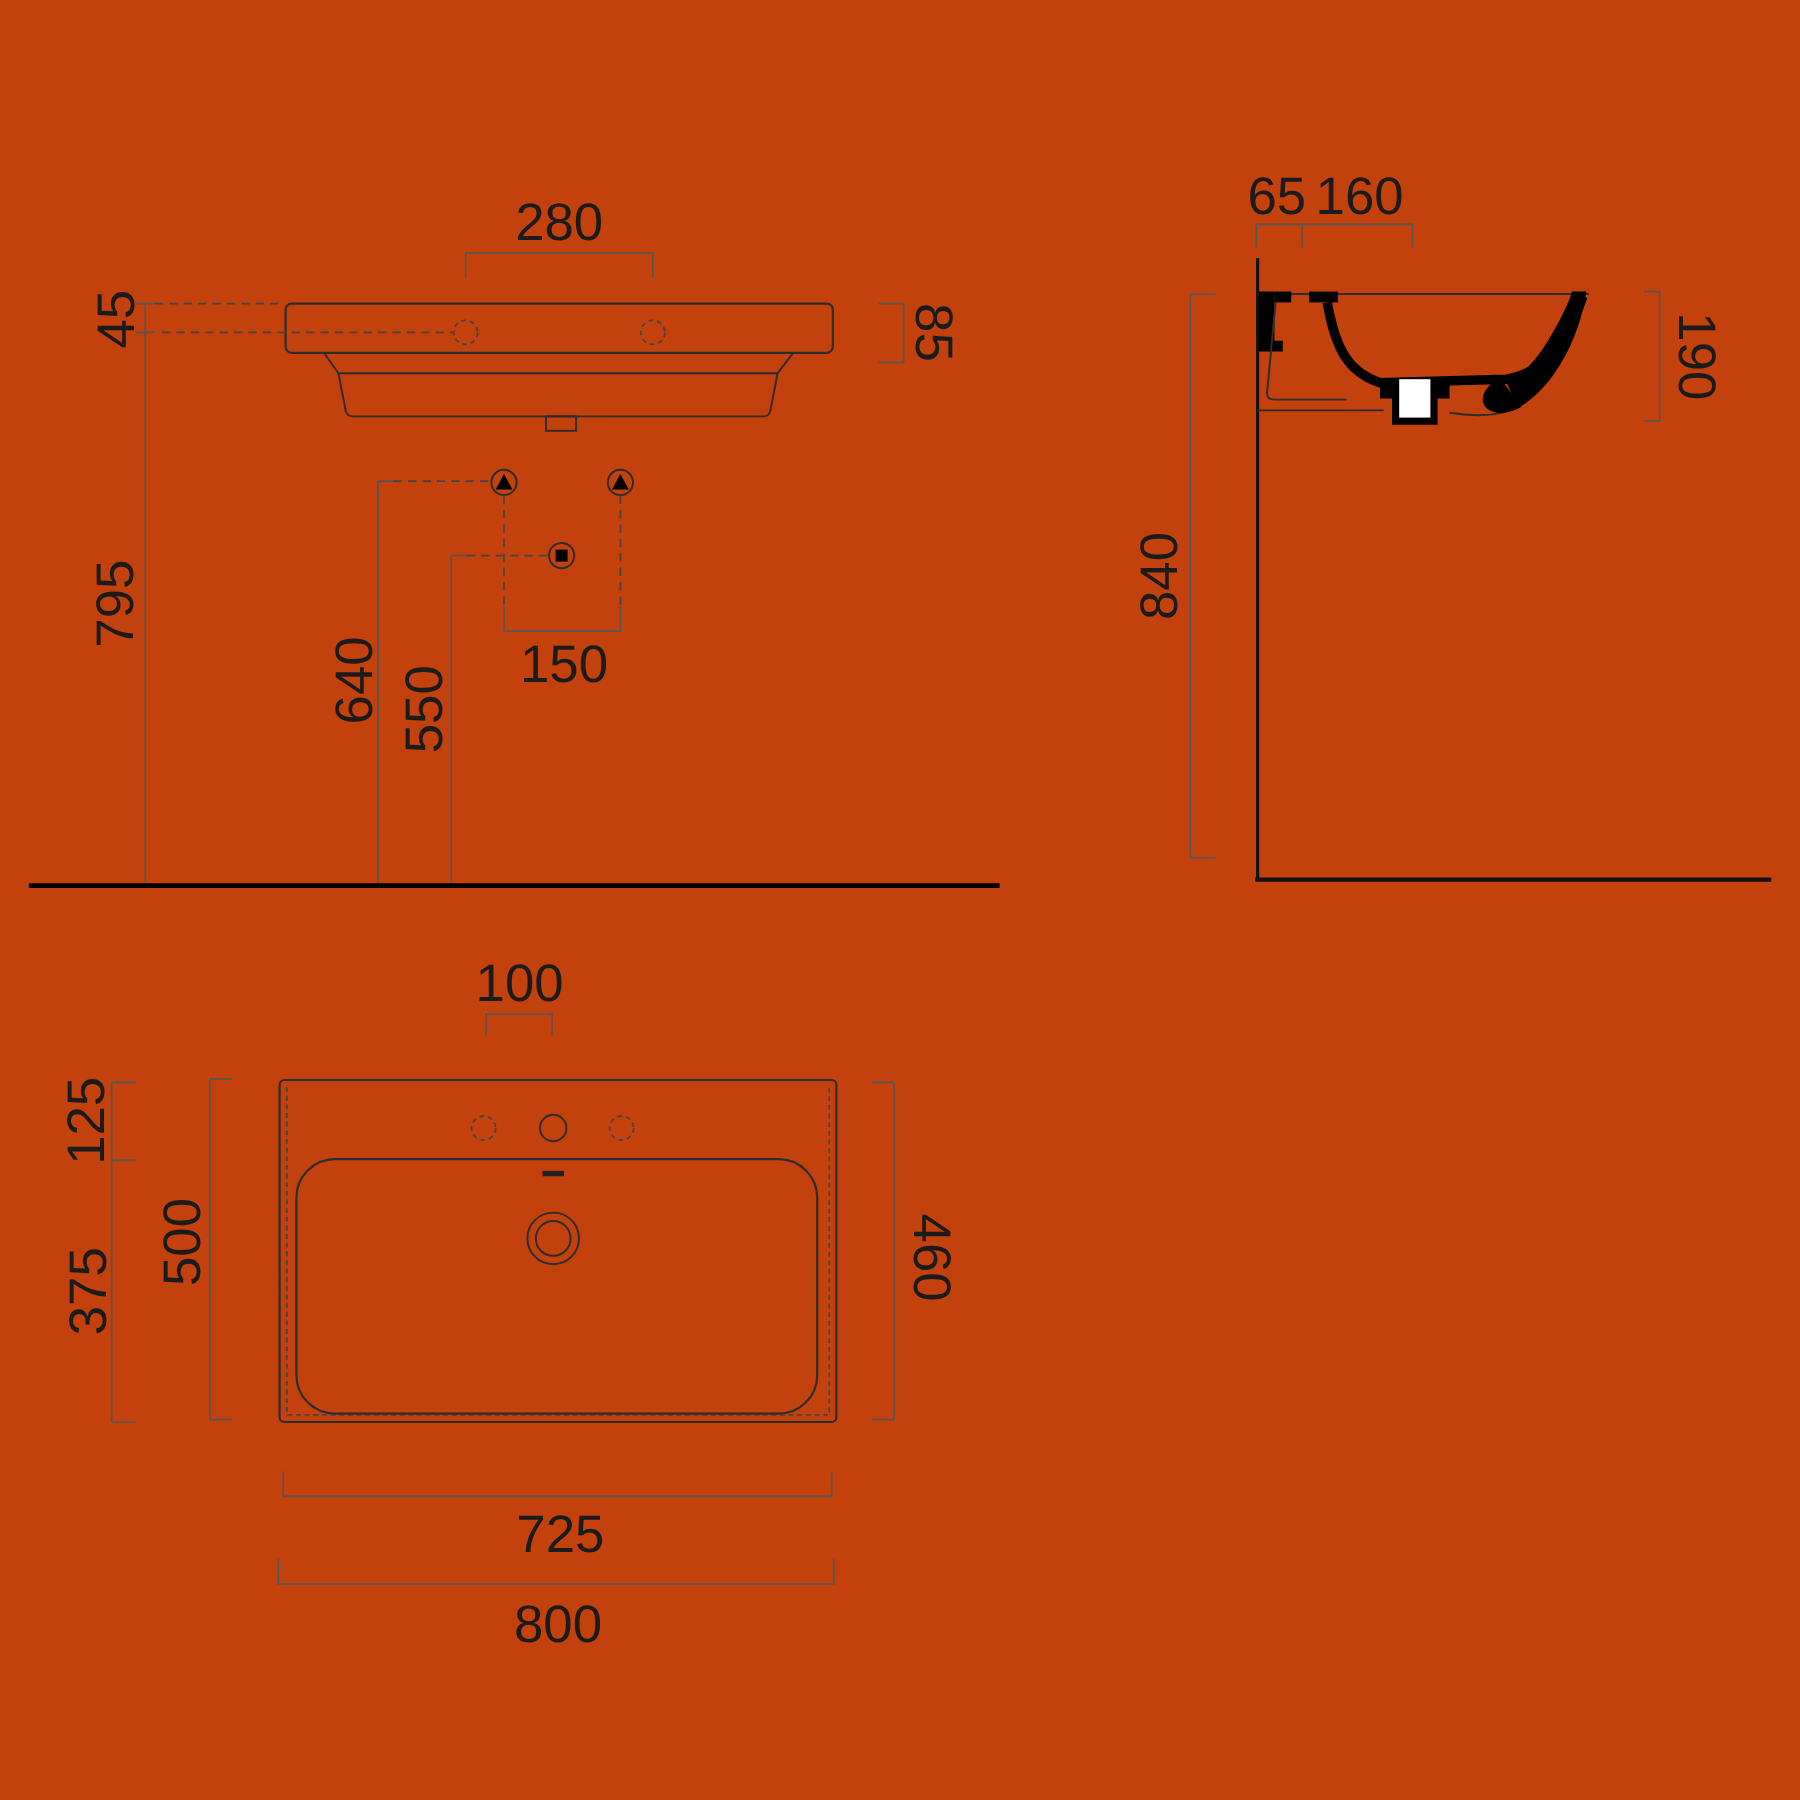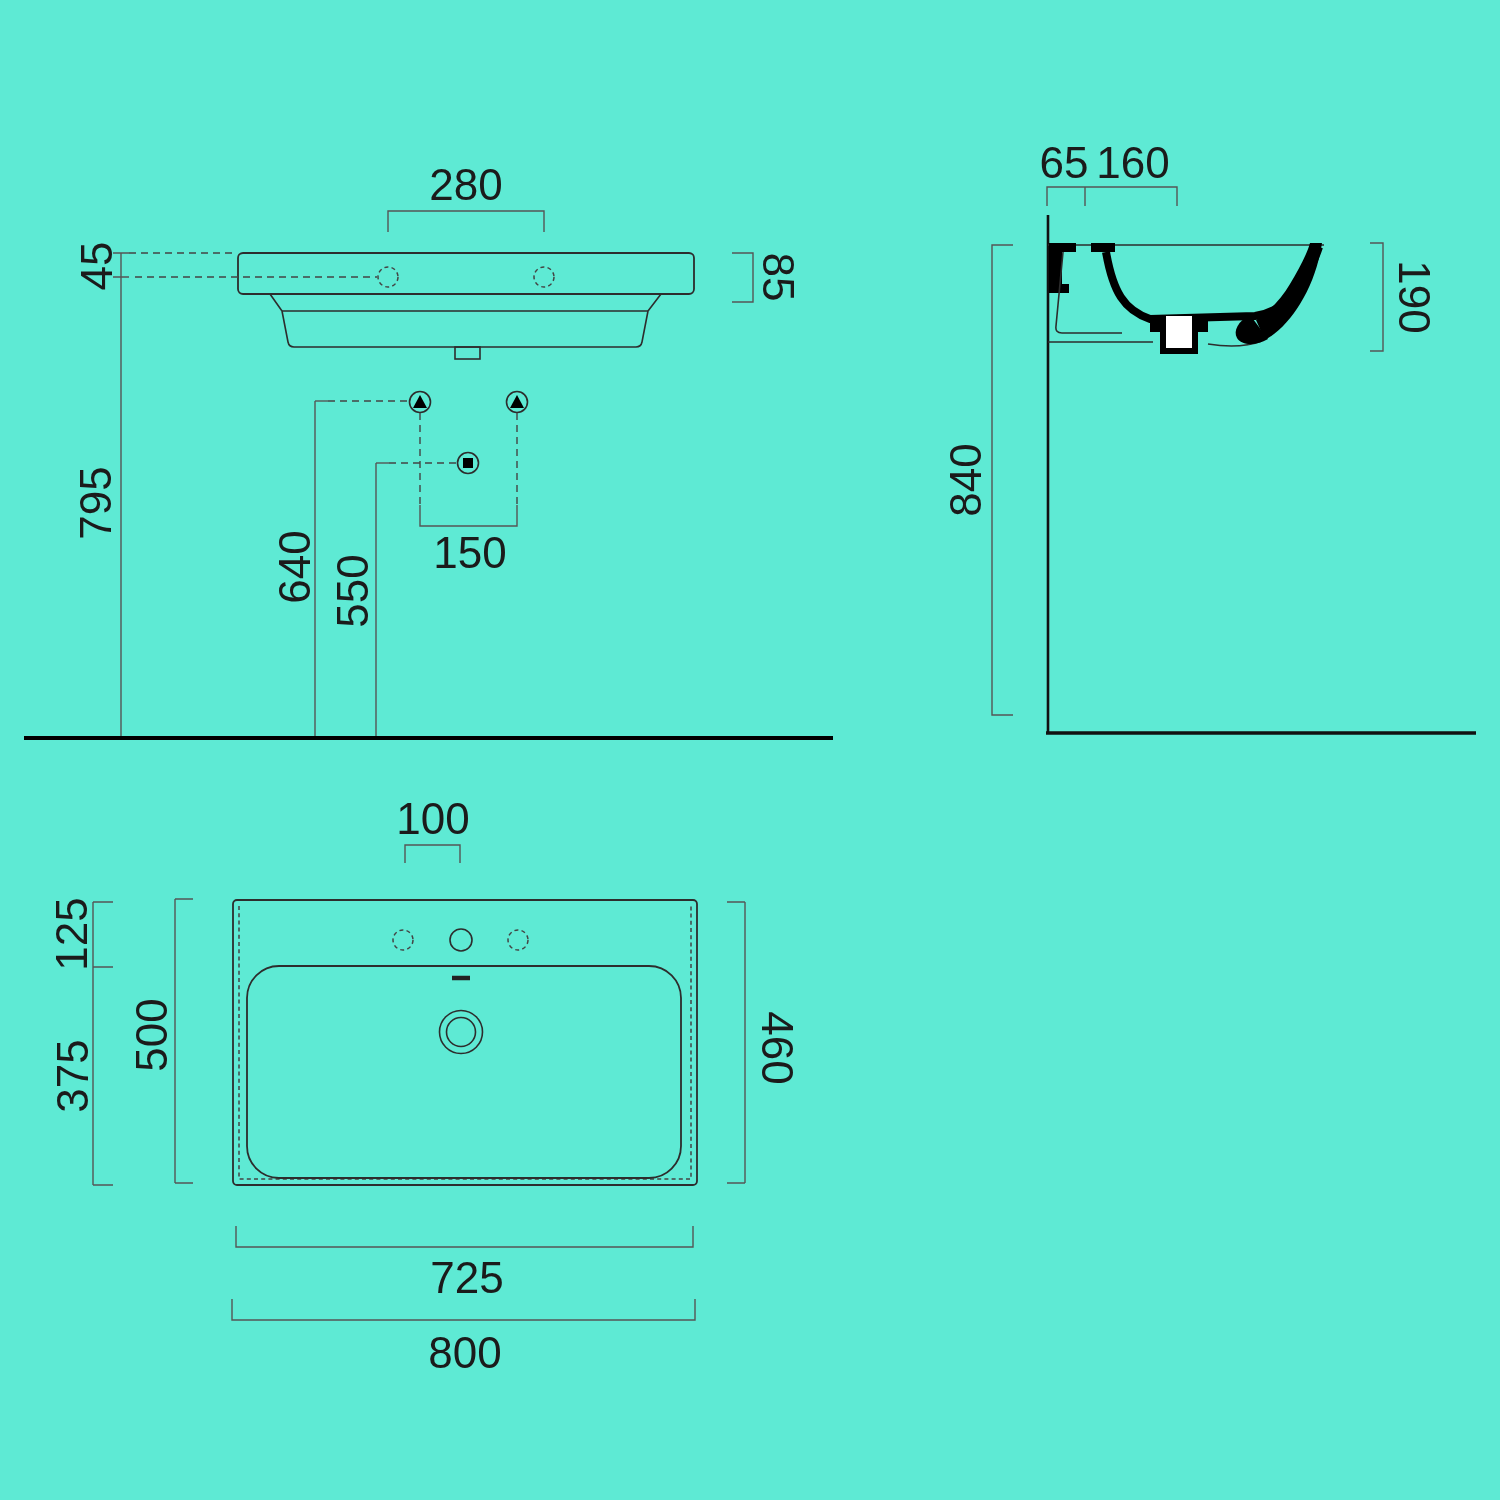--- a/index.html
+++ b/index.html
@@ -1,16 +1,16 @@
 <!DOCTYPE html>
 <html><head>
 <meta charset="utf-8">
 <style>
   html,body{margin:0;padding:0;background:#ffffff;}
-  .stage{position:relative;width:1500px;height:1500px;background:#5eead4;font-family:"Liberation Sans",sans-serif;}
+  .stage{position:relative;width:1500px;height:1500px;background:#c2410c;font-family:"Liberation Sans",sans-serif;}
   svg{display:block;}
   text.dim{font-family:"Liberation Sans",sans-serif;font-size:44px;fill:#1b1b1b;}
   .thin{stroke:#2d2d2d;stroke-width:1.6;fill:none;}
   .thin2{stroke:#2d2d2d;stroke-width:1.8;fill:none;}
   .dimline{stroke:#555;stroke-width:1.4;fill:none;}
   .dash{stroke:#444;stroke-width:1.4;fill:none;stroke-dasharray:7 5;}
   .dashc{stroke:#444;stroke-width:1.5;fill:none;stroke-dasharray:4 3.2;}
   .blk{fill:#000;stroke:none;}
   .floor{stroke:#000;stroke-width:4;fill:none;}
   .band{stroke:#000;stroke-width:8;fill:none;}

